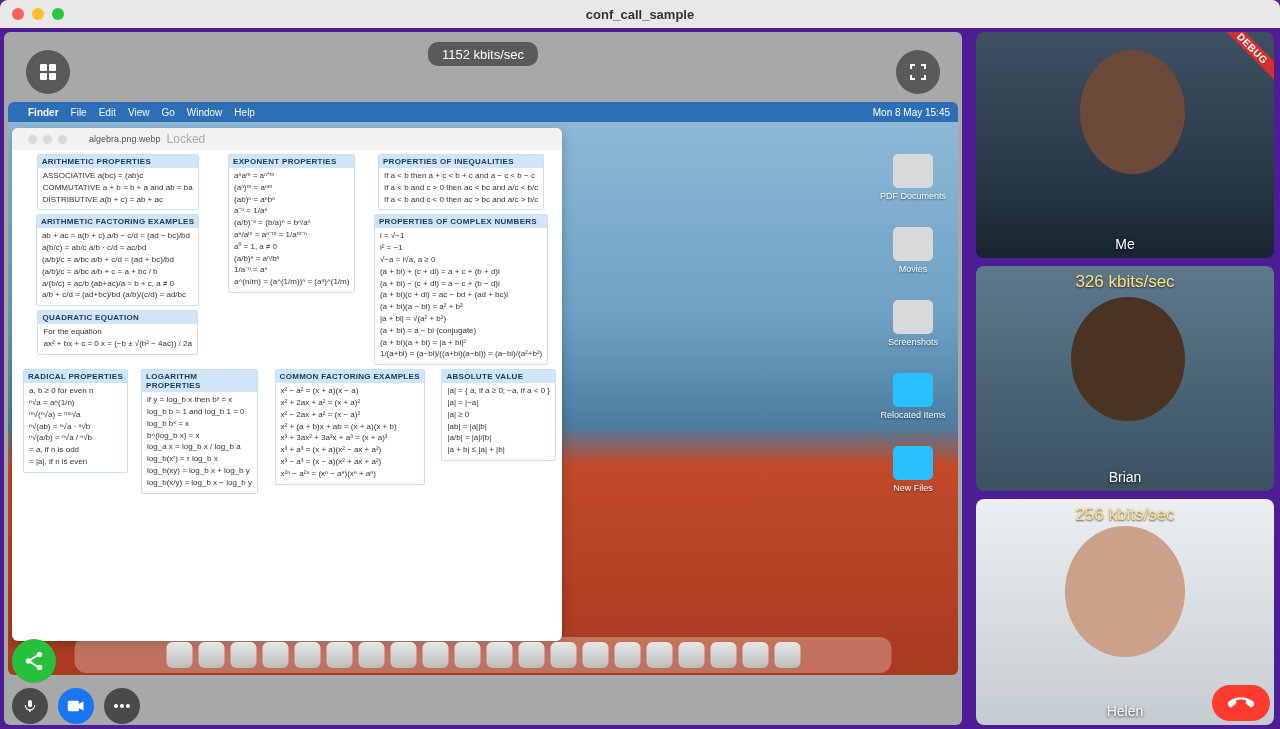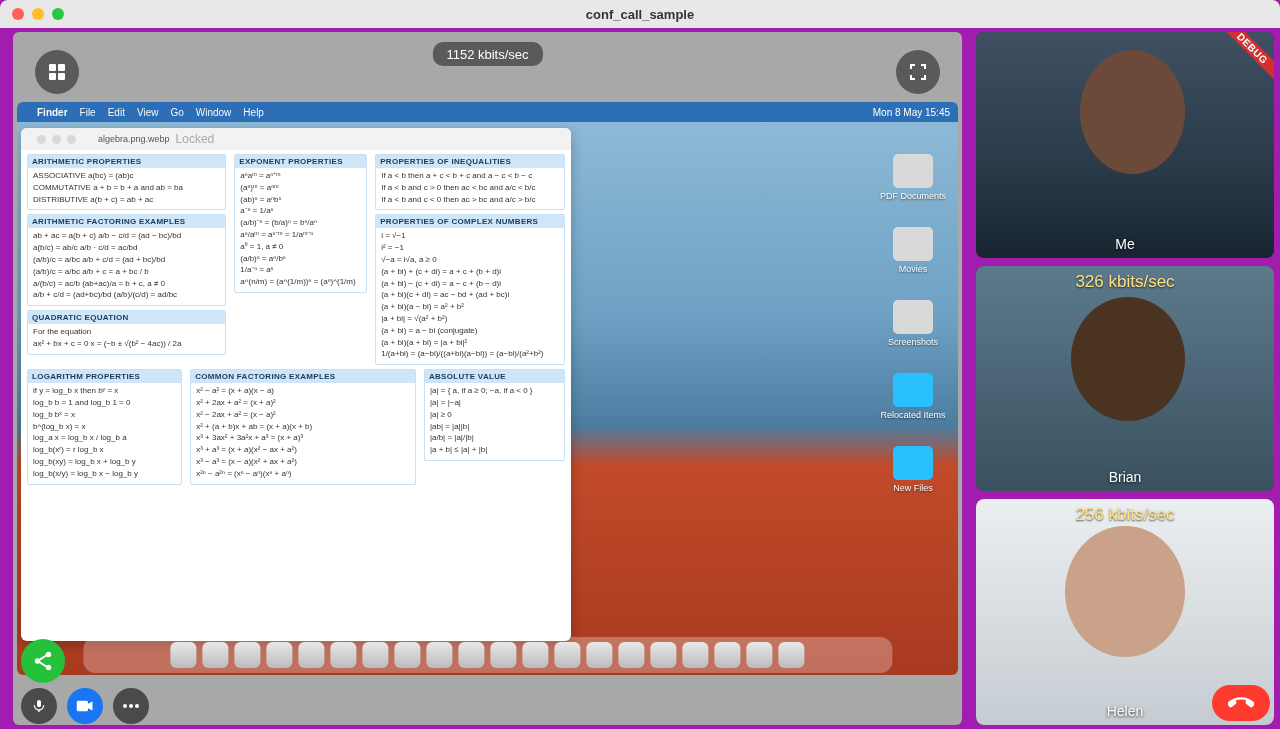--- a/index.html
+++ b/index.html
@@ -1,24 +1,24 @@
 <!DOCTYPE html>
 <html><head>
 <meta charset="utf-8">
 <style>
   * { box-sizing: border-box; margin: 0; padding: 0; }
   body { font-family: -apple-system, Helvetica, Arial, sans-serif; background:#fff; overflow:hidden; }
-  .app { width:1280px; height:729px; background:#a21caf; position:relative; }
+  .app { width:1280px; height:729px; background:#4c1d95; position:relative; }
   
   .titlebar { height:28px; background:#e8e8e8; display:flex; align-items:center; position:relative; border-top-left-radius:8px; border-top-right-radius:8px;}
   .traffic { display:flex; gap:8px; margin-left:12px;}
   .dot { width:12px; height:12px; border-radius:50%; }
   .red{background:#ff5f56;} .yellow{background:#ffbd2e;} .green{background:#27c93f;}
   .titlebar-title { position:absolute; left:0; right:0; text-align:center; font-size:13px; font-weight:600; color:#333; pointer-events:none;}
-  .content { position:absolute; top:28px; left:0; right:0; bottom:0;margin-left:9px; }
+  .content { position:absolute; top:28px; left:0; right:0; bottom:0; }
   .left { position:absolute; left:0; top:0; bottom:0; right:314px; background:#a8a8a8; border-radius:6px; margin:4px; overflow:hidden;}
   .right { position:absolute; right:0; top:0; bottom:0; width:310px; padding:4px 6px; display:flex; flex-direction:column; gap:8px;}
   
   .pill { position:absolute; background:#5a5a5a; border-radius:10px; display:flex; align-items:center; justify-content:center; color:#fff; }
   .btn-grid   { top:18px;  left:22px;  width:44px; height:44px; border-radius:50%; }
   .btn-full   { top:18px;  right:22px; width:44px; height:44px; border-radius:50%; }
   .bitrate    { top:10px;  left:50%; transform:translateX(-50%); height:24px; padding:0 14px; font-size:13px; }
   
   .bottombar { position:absolute; left:0; right:0; bottom:0; height:46px; display:flex; align-items:center; padding:0 12px; gap:10px;}
   .circ { width:36px; height:36px; border-radius:50%; display:flex; align-items:center; justify-content:center; color:#fff; }
@@ -28,21 +28,21 @@
   .share { position:absolute; top:70px; left:4px; right:4px; bottom:50px; border-radius:6px; overflow:hidden; }
   .menubar { height:20px; background:#2d6fb6; color:#fff; font-size:10px; display:flex; align-items:center; padding:0 8px; gap:12px;}
   .menubar .right-icons { margin-left:auto; display:flex; gap:8px; align-items:flex-end;}
   .menubar .mi{opacity:.95;}
   .desktop { position:absolute; top:20px; left:0; right:0; bottom:0; background:linear-gradient(180deg,#8db9d6 0%,#6ea1c4 35%,#4c7da0 55%,#c14a2a 62%,#a83a20 100%);}
   .doc-window { position:absolute; top:6px; left:4px; width:550px; bottom:34px; background:#fff; border-radius:6px; box-shadow:0 4px 12px rgba(0,0,0,.25); overflow:hidden; font-size:8px; color:#222;}
   .doc-header{height:22px; background:#f2f2f2; display:flex; align-items:center; padding:0 16px; gap:6px; font-size:9px; color:#777;}
   .doc-header .tt{color:#555;}
   .doc-body{position:absolute; top:22px; left:0; right:0; bottom:0; overflow:hidden; padding:4px 6px;}
   .cols { display:flex; gap:8px; }
-  .col { flex:1; display:flex; flex-direction:column; gap:4px;}
+  .col { flex:1; display:flex; flex-direction:column; gap:4px;align-items:center;}
   .box { border:1px solid #c8dff4; border-radius:2px; }
   .box h4 { background:#cfe5f8; font-size:8px; font-weight:700; color:#1a3a5a; padding:2px 4px; letter-spacing:.3px;}
   .box .bd { padding:3px 5px; font-size:8px; line-height:1.35; color:#333; }
   .box .bd p{margin-bottom:1px; white-space:nowrap;}
   .row2 { display:flex; gap:8px; margin-top:4px;}
   .desktop-icons { position:absolute; right:10px; top:32px; width:78px; display:flex; flex-direction:column; gap:26px; align-items:flex-end;}
   .dicon { width:70px; text-align:center; color:#fff; font-size:9px; text-shadow:0 1px 2px rgba(0,0,0,.6);}
   .dicon .sq{width:40px; height:34px; margin:0 auto 3px; border-radius:5px; background:#d9d9d9;}
   .dicon .folder{background:#28c0ff;}
   .dock { position:absolute; left:50%; transform:translateX(-50%); bottom:2px; height:36px; width:86%; background:rgba(255,255,255,.28); border-radius:12px; display:flex; align-items:center; justify-content:center; gap:6px; padding:0 10px;}
@@ -189,20 +189,34 @@
                         <p>(a + bi) = a − bi   (conjugate)</p>
                         <p>(a + bi)(a + bi) = |a + bi|²</p>
                         <p>1/(a+bi) = (a−bi)/((a+bi)(a−bi)) = (a−bi)/(a²+b²)</p>
                       </div>
                   </div>
                 </div>
               </div>
               <div class="row2">
                 <div class="col" style="flex:.55">
                   <div class="box">
+                    <h4>RADICAL PROPERTIES</h4>
+                    <div class="bd">
+                        <p>a, b ≥ 0 for even n</p>
+                        <p>ⁿ√a = a^(1/n)</p>
+                        <p>ᵐ√(ⁿ√a) = ᵐⁿ√a</p>
+                        <p>ⁿ√(ab) = ⁿ√a · ⁿ√b</p>
+                        <p>ⁿ√(a/b) = ⁿ√a / ⁿ√b</p>
+                        <p>= a, if n is odd</p>
+                        <p>= |a|, if n is even</p>
+                      </div>
+                  </div>
+                </div>
+                <div class="col" style="flex:.55">
+                  <div class="box">
                     <h4>LOGARITHM PROPERTIES</h4>
                     <div class="bd">
                         <p>if y = log_b x  then  bʸ = x</p>
                         <p>log_b b = 1  and  log_b 1 = 0</p>
                         <p>log_b bˣ = x</p>
                         <p>b^(log_b x) = x</p>
                         <p>log_a x = log_b x / log_b a</p>
                         <p>log_b(xʳ) = r log_b x</p>
                         <p>log_b(xy) = log_b x + log_b y</p>
                         <p>log_b(x/y) = log_b x − log_b y</p>

